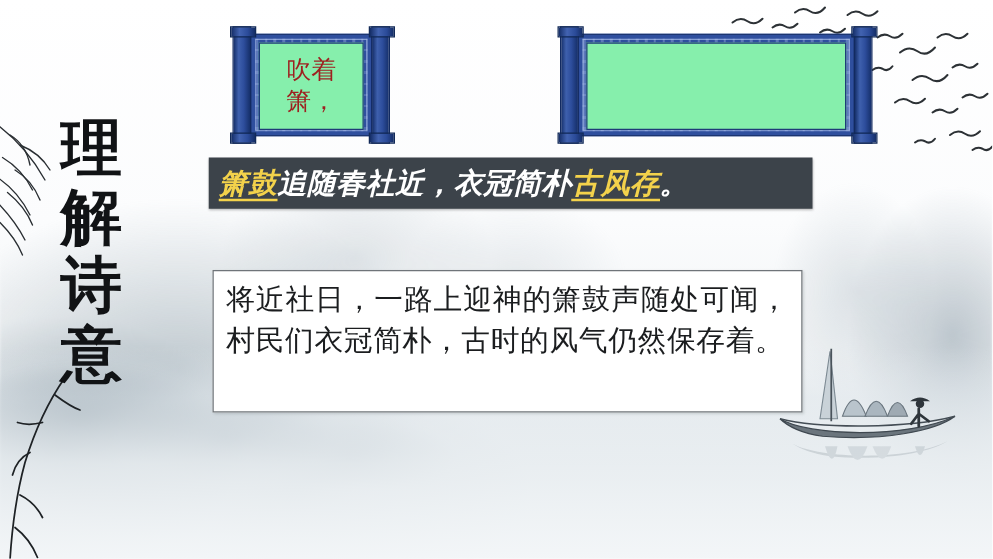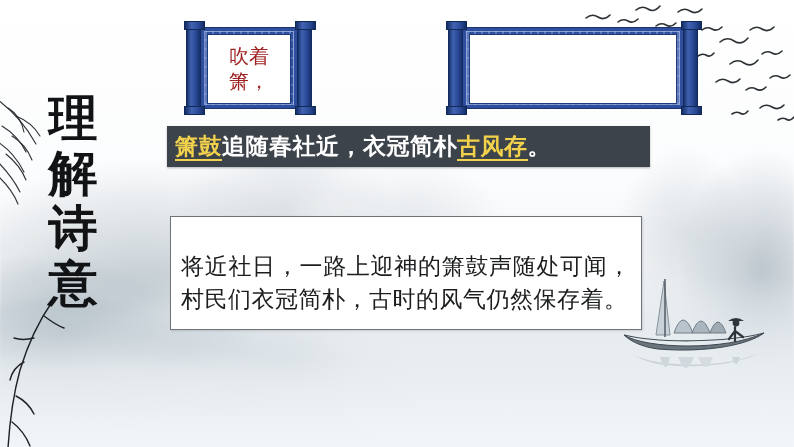--- a/index.html
+++ b/index.html
@@ -104,21 +104,21 @@
     inset: 3px;
     border: 1px solid rgba(180,200,240,0.55);
     pointer-events: none;
     background-image:
       repeating-linear-gradient(90deg, rgba(190,208,244,0.32) 0 2px, rgba(190,208,244,0) 2px 7px),
       repeating-linear-gradient(0deg, rgba(190,208,244,0.22) 0 2px, rgba(190,208,244,0) 2px 9px);
   }
   .scroll-frame .sf-inner {
     position: relative;
     height: 100%;
-    background: #ffffff;
+    background: #86efac;
     border: 1px solid #1f3a78;
     display: flex;
     align-items: center;
     justify-content: center;
     text-align: center;
     z-index: 2;
   }
   .scroll-frame .sf-post {
     position: absolute;
     top: 0;
@@ -170,20 +170,21 @@
     align-items: center;
     z-index: 7;
     box-sizing: border-box;
     padding: 0 8px;
   }
   #poem-banner .pb-text {
     color: #ffffff;
     font-family: "Liberation Serif", "DejaVu Serif", serif;
     font-size: 23px;
     font-weight: 700;
+    font-style: italic;
     letter-spacing: 0.5px;
     white-space: nowrap;
   }
   #poem-banner .hl {
     color: #f3d24b;
     border-bottom: 2px solid #f3d24b;
   }
 
   
   #translation-box {
@@ -199,21 +200,20 @@
     z-index: 7;
     box-shadow: 1px 1px 2px rgba(60,70,80,0.18);
   }
   #translation-box .tb-text {
     font-family: "Liberation Serif", "DejaVu Serif", serif;
     font-size: 23px;
     line-height: 1.42;
     color: #1b1d1f;
     letter-spacing: 0.5px;
     text-align: justify;
-    margin-top: 27px;
   }
 </style>
 </head>
 <body>
 
 <div id="slide">
 
   <div class="bg-base"></div>
   <div class="bg-haze"></div>
   <div class="bg-ridge"></div>

